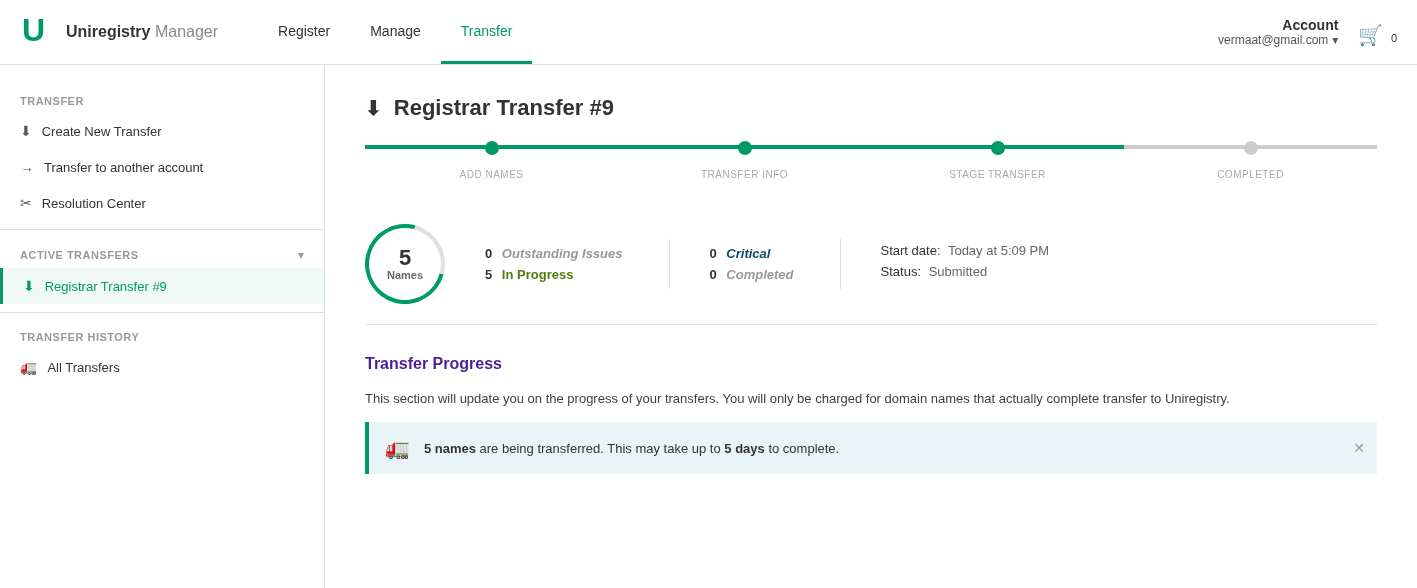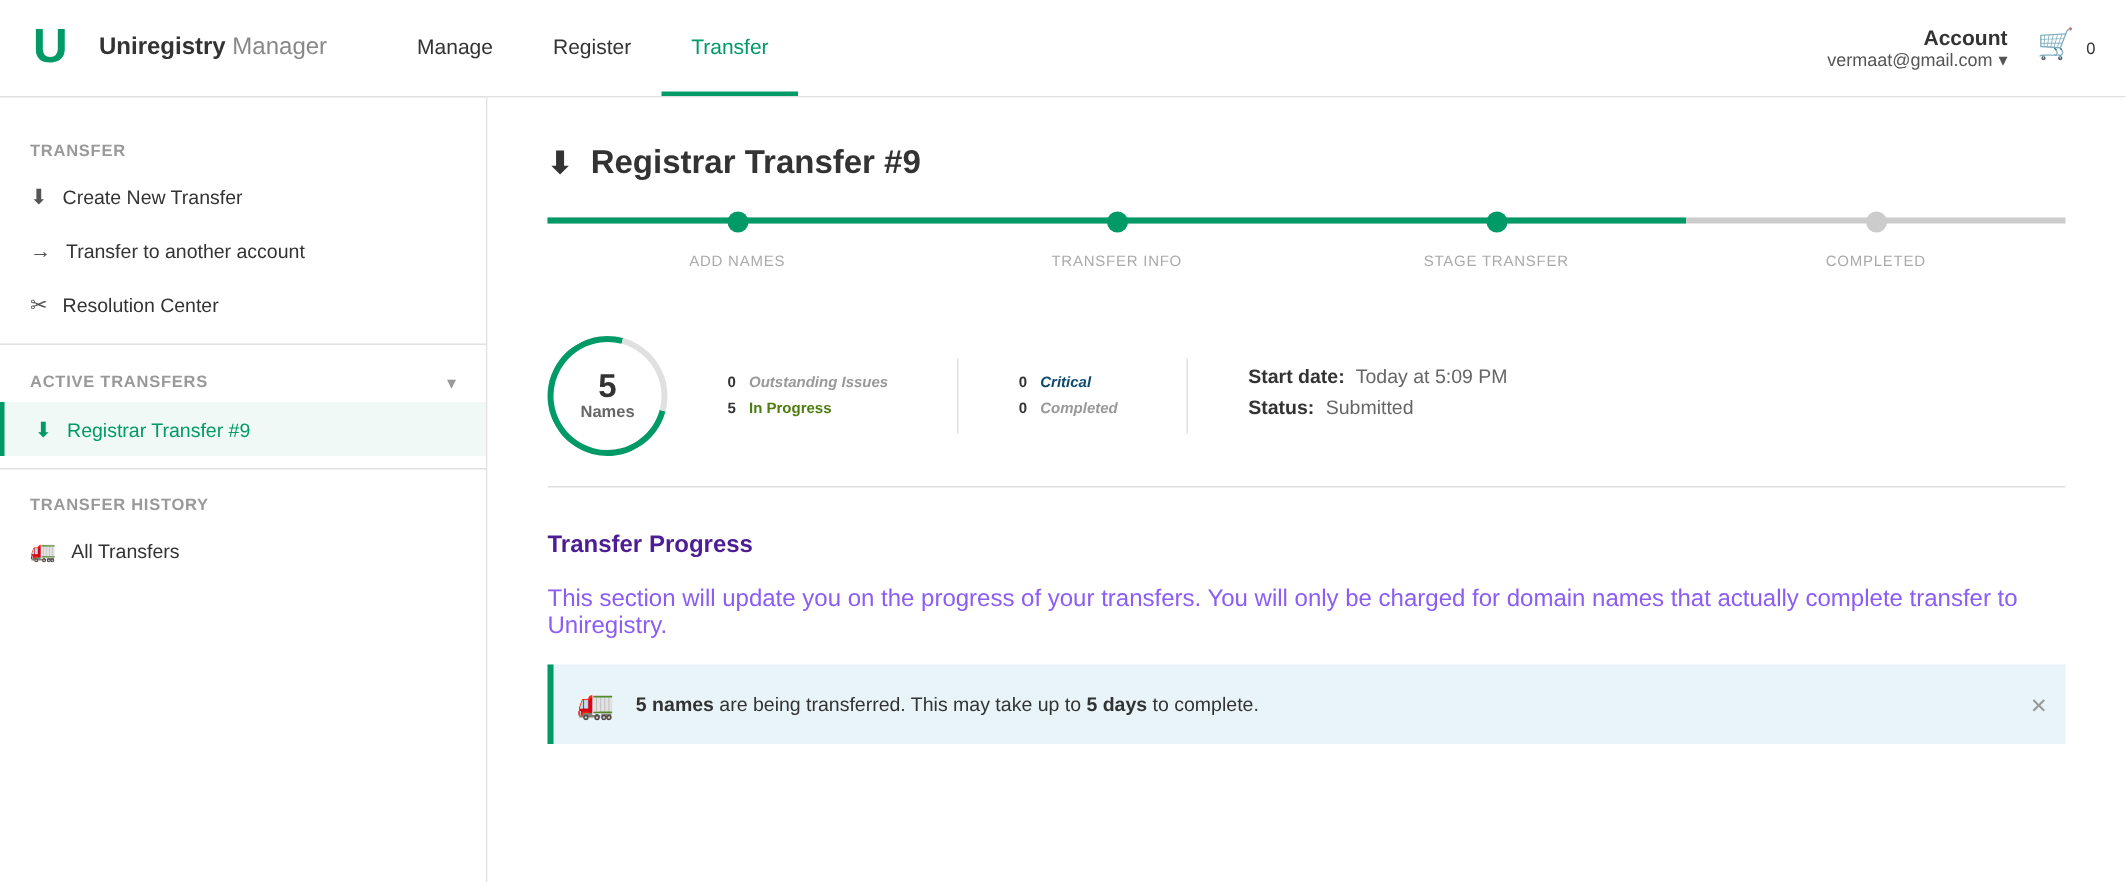--- a/index.html
+++ b/index.html
@@ -38,21 +38,21 @@
       text-decoration: none;
       border-bottom: 3px solid transparent;
     }
     .nav-item.active {
       color: #009a66;
       border-bottom: 3px solid #009a66;
       font-weight: 500;
     }
     .header-right {
       display: flex;
-      align-items: flex-start;
+      align-items: flex-end;
       gap: 20px;
       margin-left: auto;
     }
     .account-info { text-align: right; }
     .account-info .account-label { font-size: 14px; font-weight: bold; }
     .account-info .account-email { font-size: 12px; color: #555; display: flex; align-items: center; gap: 4px; }
     .cart-icon { position: relative; color: #333; }
     .cart-badge {
       font-size: 11px;
       color: #333;
@@ -160,32 +160,32 @@
       text-align: center;
     }
     .names-circle-inner .num { font-size: 22px; font-weight: bold; line-height: 1; }
     .names-circle-inner .lbl { font-size: 11px; color: #666; }
     .stat-group {
       display: flex;
       flex-direction: column;
       gap: 6px;
     }
     .stat-item {
-      font-size: 10px;
+      font-size: 13px;
       color: #666;
     }
     .stat-item span { font-weight: bold; color: #333; margin-right: 6px; }
     .stat-item .zero { font-weight: bold; color: #333; }
     .stat-divider { width: 1px; height: 50px; background: #e0e0e0; }
     .date-status {
       font-size: 13px;
       color: #666;
     }
     .date-status .row { margin-bottom: 6px; }
-    .date-status .label { font-weight: bold; color: #333; margin-right: 4px; }
+    .date-status .label { font-weight: normal; color: #333; margin-right: 4px; }
 
     
     .search-toolbar {
       display: flex;
       align-items: center;
       justify-content: space-between;
       margin-bottom: 24px;
     }
     .search-box {
       display: flex;
@@ -237,22 +237,22 @@
     }
 
     
     .section-title {
       font-size: 16px;
       font-weight: bold;
       color: #4c1d95;
       margin-bottom: 18px;
     }
     .section-desc {
-      font-size: 16px;
-      color: #8b5cf6;
+      font-size: 13px;
+      color: #404040;
       margin-bottom: 16px;
     }
     .info-banner {
       background: #e8f4f8;
       border-left: 4px solid #009a66;
       padding: 14px 16px;
       display: flex;
       align-items: center;
       gap: 14px;
       font-size: 13px;
@@ -329,22 +329,22 @@
 <div class="header">
   <div class="logo-area">
     <svg class="logo-u" viewBox="0 0 38 38">
       <text x="2" y="28" font-size="32" font-family="Arial" fill="#009a66" font-weight="bold">U</text>
     </svg>
     <span style="font-size:16px;">
       <strong>Uniregistry</strong><span style="color:#888;font-weight:300;"> Manager</span>
     </span>
   </div>
   <nav class="nav">
+    <a class="nav-item">Register</a>
     <a class="nav-item">Manage</a>
-    <a class="nav-item">Register</a>
     <a class="nav-item active">Transfer</a>
   </nav>
   <div class="header-right">
     <div class="account-info">
       <div class="account-label">Account</div>
       <div class="account-email">
         <span>vermaat@gmail.com</span>
         <span>▾</span>
       </div>
     </div>

